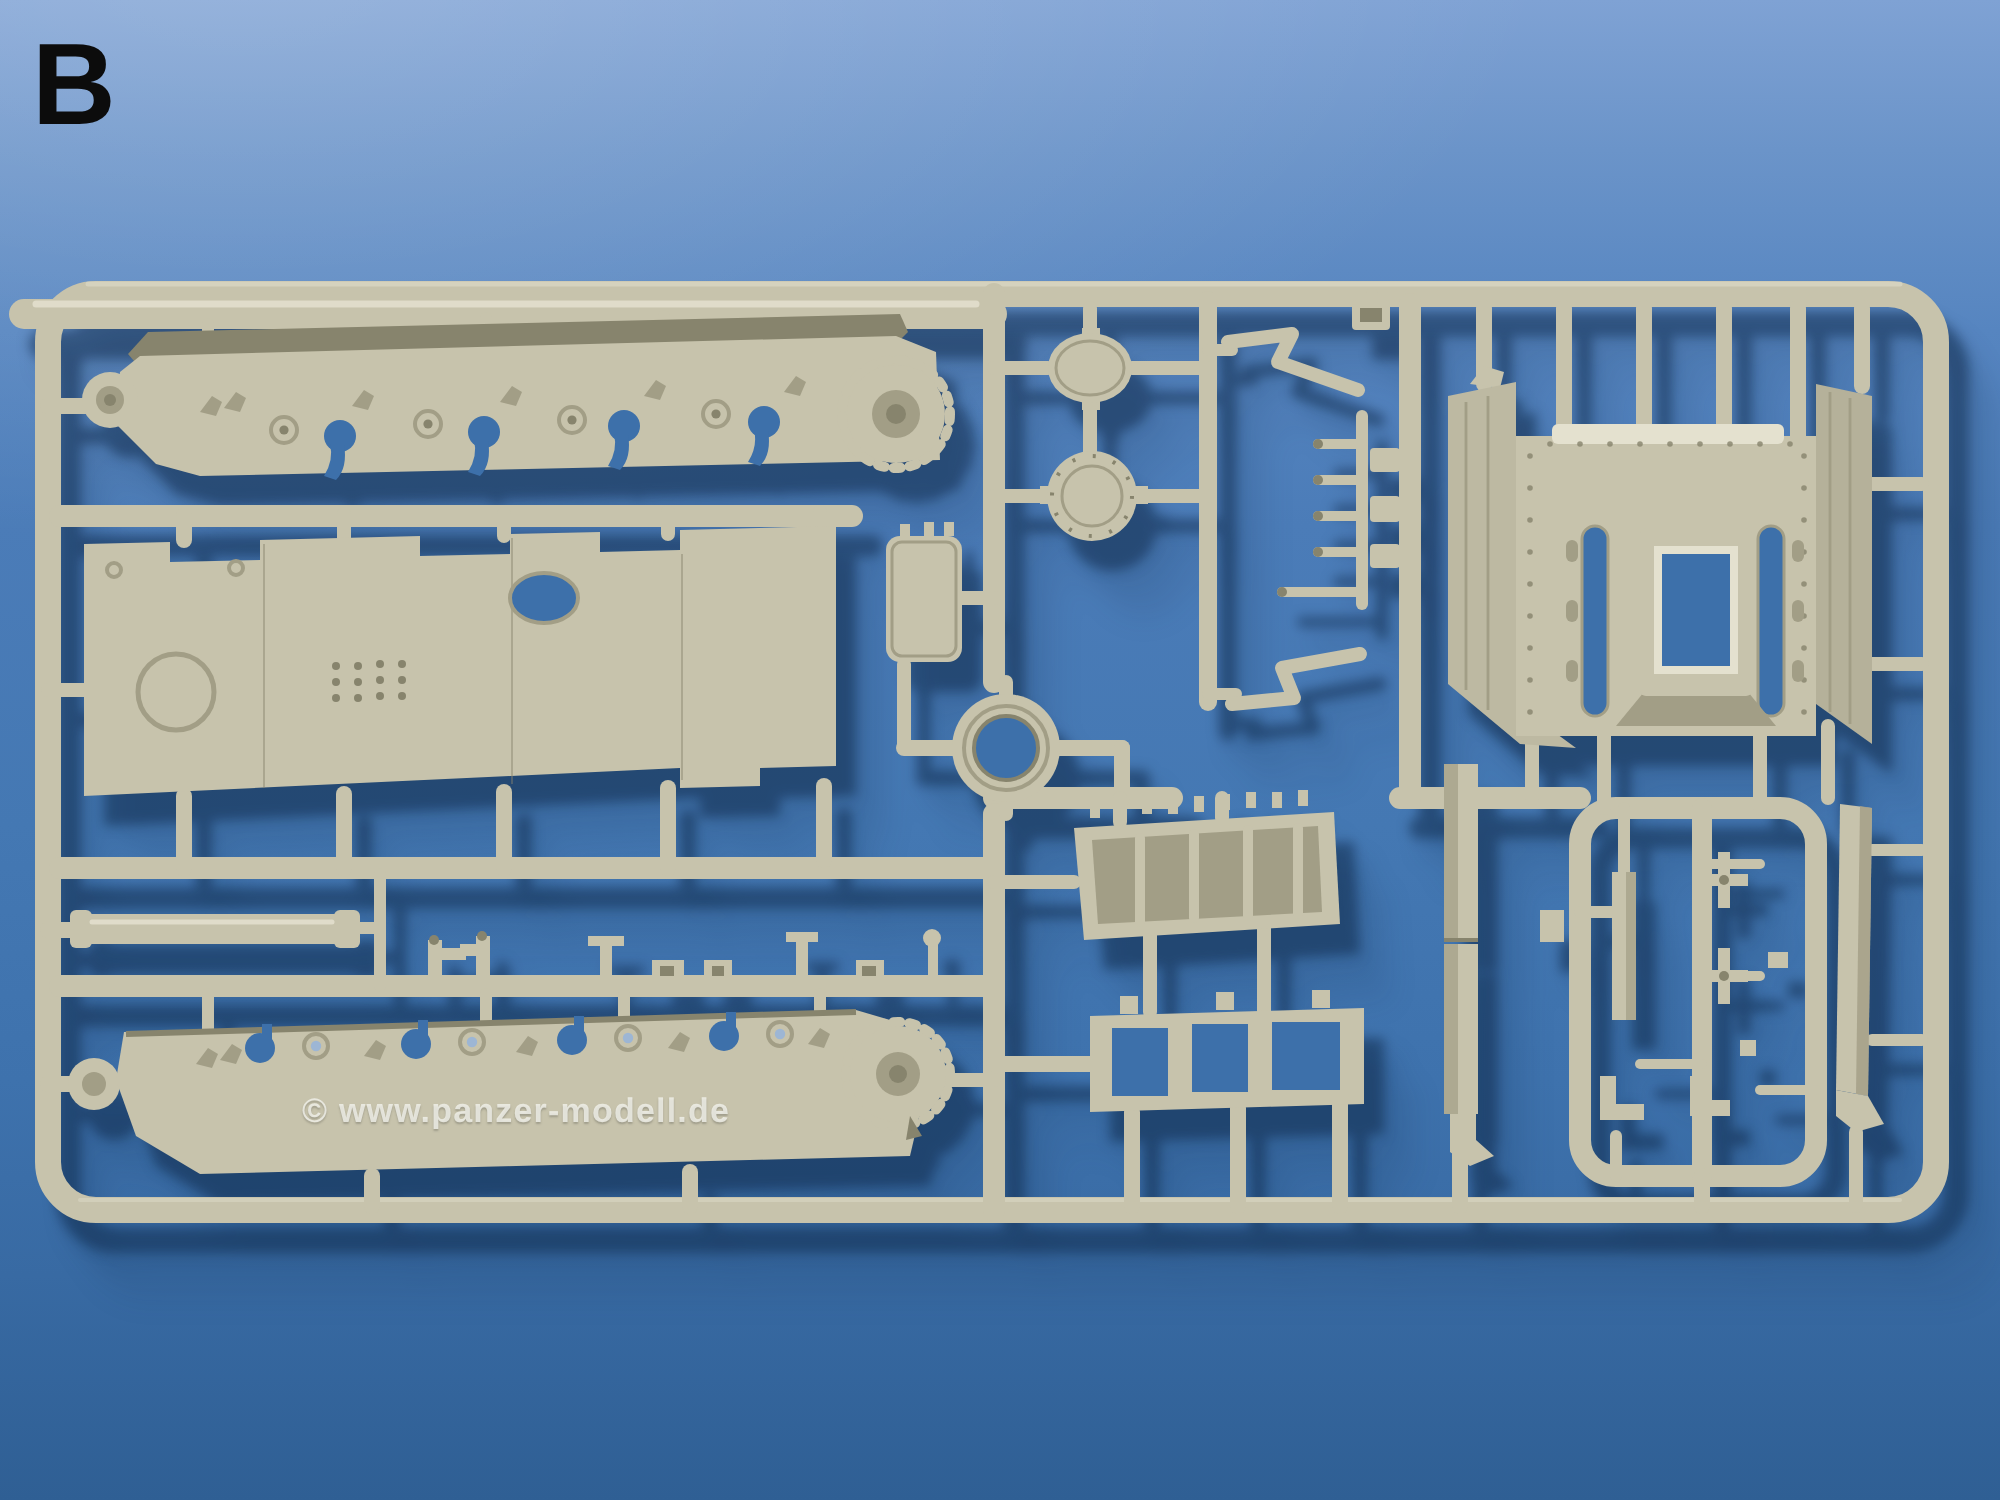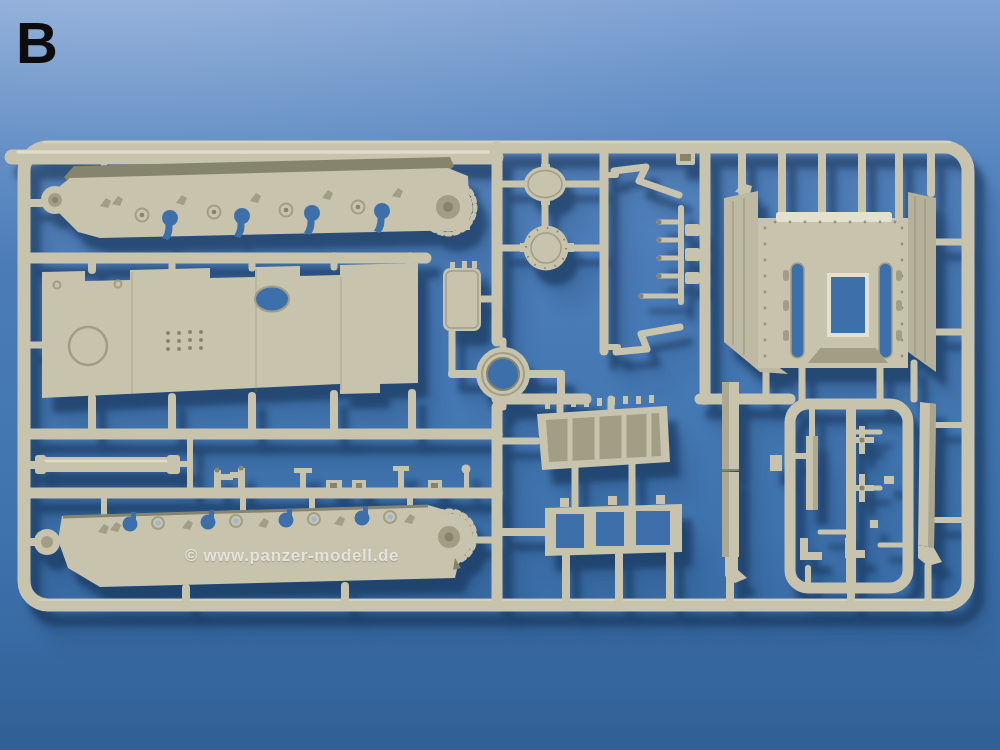--- a/index.html
+++ b/index.html
@@ -16,21 +16,21 @@
   .p{fill:var(--plastic_base);}
   .ph{fill:var(--plastic_highlight);}
   .ps{fill:var(--plastic_shadow);}
   .pd{fill:var(--plastic_dark);}
   .hl{fill:var(--hole_blue);}
   .sl{stroke:var(--plastic_shadow);fill:none;}
   .dl{stroke:var(--plastic_dark);fill:none;}
   #letter-b{position:absolute;left:16px;top:14px;font-size:58px;font-weight:800;
     color:var(--letter_color);line-height:1;letter-spacing:1px;}
   #watermark{position:absolute;left:151px;top:546px;font-size:17px;font-weight:700;
-    color:var(--watermark_color);letter-spacing:0.6px;text-shadow:0 1px 1px rgba(90,90,80,0.35);margin-left:34px;}
+    color:var(--watermark_color);letter-spacing:0.6px;text-shadow:0 1px 1px rgba(90,90,80,0.35);}
 </style>
 </head>
 <body>
 
 <div id="stage">
 
 <svg id="sprueSvg" width="1000" height="750" viewBox="0 0 1000 750" xmlns="http://www.w3.org/2000/svg">
 
   <g>
     <rect class="rn" x="24" y="147" width="944" height="458" rx="24" stroke-width="13"></rect>

